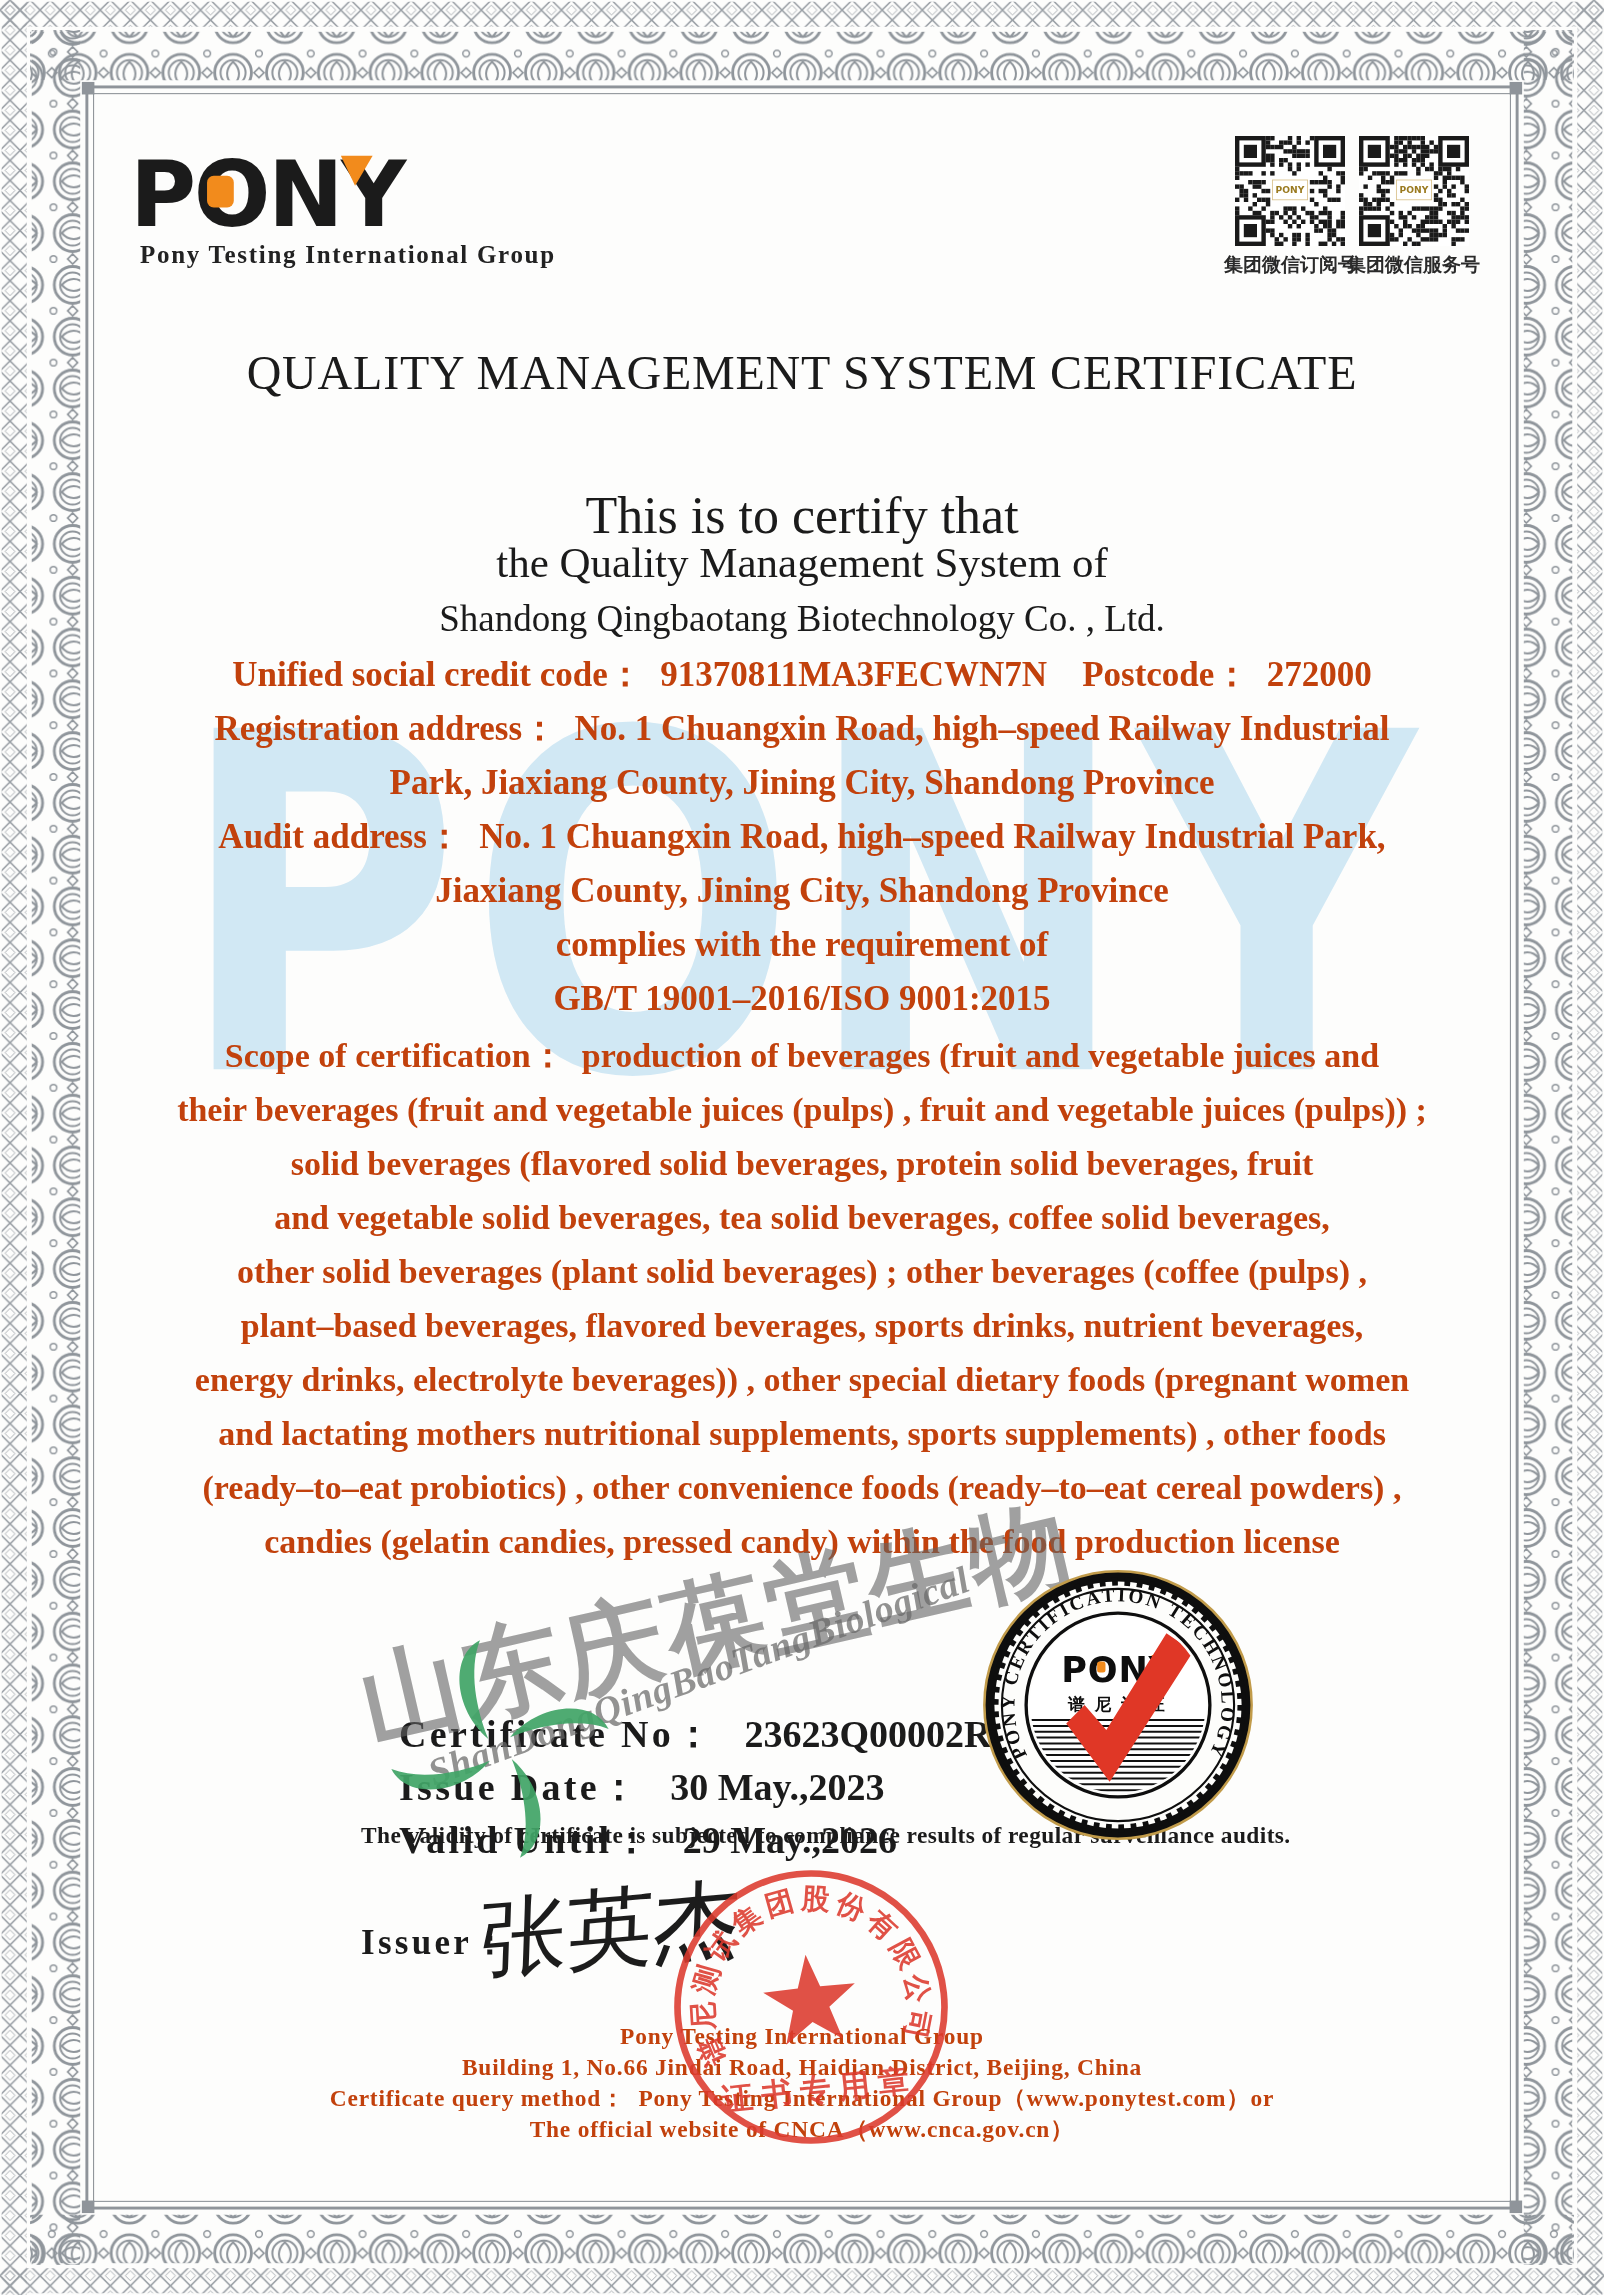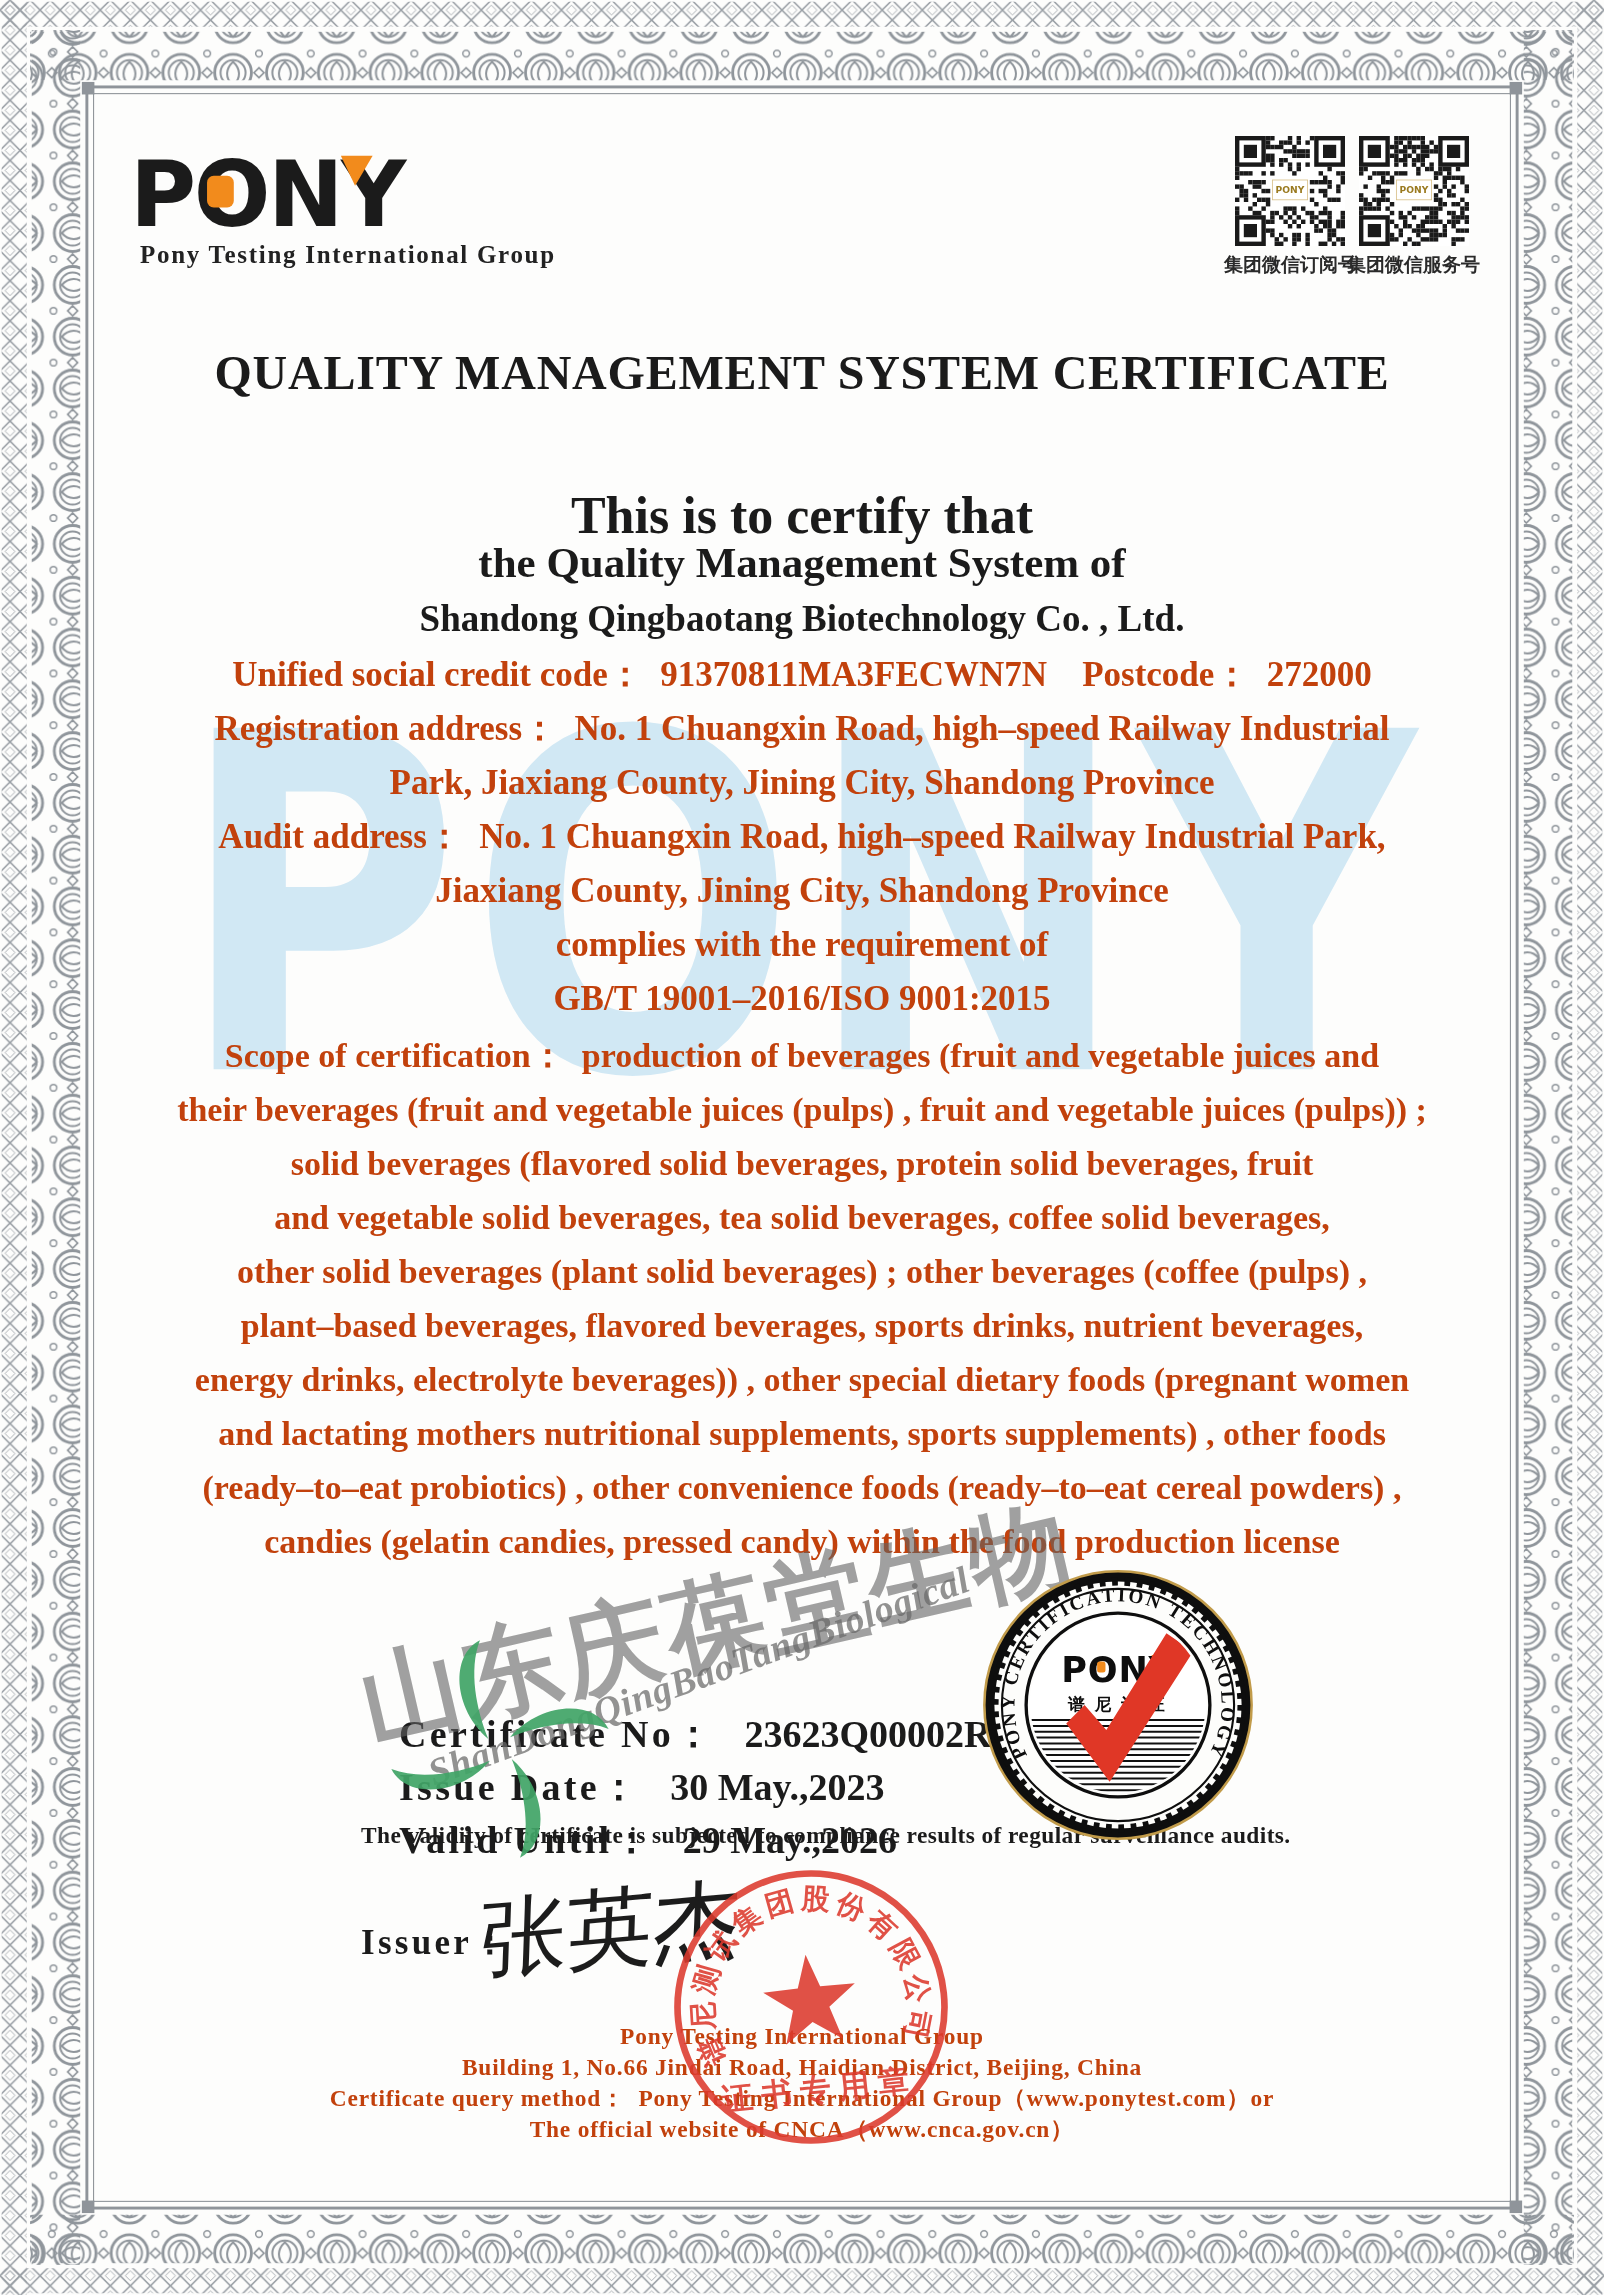--- a/index.html
+++ b/index.html
@@ -1,19 +1,19 @@
 <!DOCTYPE html>
 <html style="font-size:13.4px"><head>
 <meta charset="utf-8">
 <style>
   html,body{margin:0;padding:0;background:#ffffff;}
   .page{position:relative;width:1604px;height:2295px;background:#fdfdfc;overflow:hidden;
         font-family:"Liberation Serif","DejaVu Serif",serif;color:#1b1b1b;}
   .abs{position:absolute;}
-  .ctr{position:absolute;left:0;right:0;text-align:center;font-weight:700;white-space:pre;color:#1b1b1b;}
+  .ctr{position:absolute;left:0;right:0;text-align:center;font-weight:400;white-space:pre;color:#1b1b1b;}
   .lines{position:absolute;left:0;right:0;text-align:center;font-weight:700;white-space:pre;color:#c2410c;}
   .wm-blue{position:absolute;left:84px;right:84px;top:674px;text-align:center;
            font-family:"DejaVu Sans","Liberation Sans",sans-serif;font-weight:700;
            font-size:384px;letter-spacing:10px;line-height:1;color:rgba(142,200,233,0.40);
            transform:scaleY(1.22);transform-origin:top center;z-index:1;}
   .content{z-index:3;}
   .wm-cn{position:absolute;left:351px;top:1656px;font-family:"Liberation Sans",sans-serif;
          font-weight:700;font-size:99px;letter-spacing:5px;line-height:1;white-space:pre;
          color:rgba(98,98,98,0.60);transform:rotate(-13deg);transform-origin:0 0;z-index:4;}
   .wm-en{position:absolute;left:422px;top:1753px;font-style:italic;font-weight:600;

